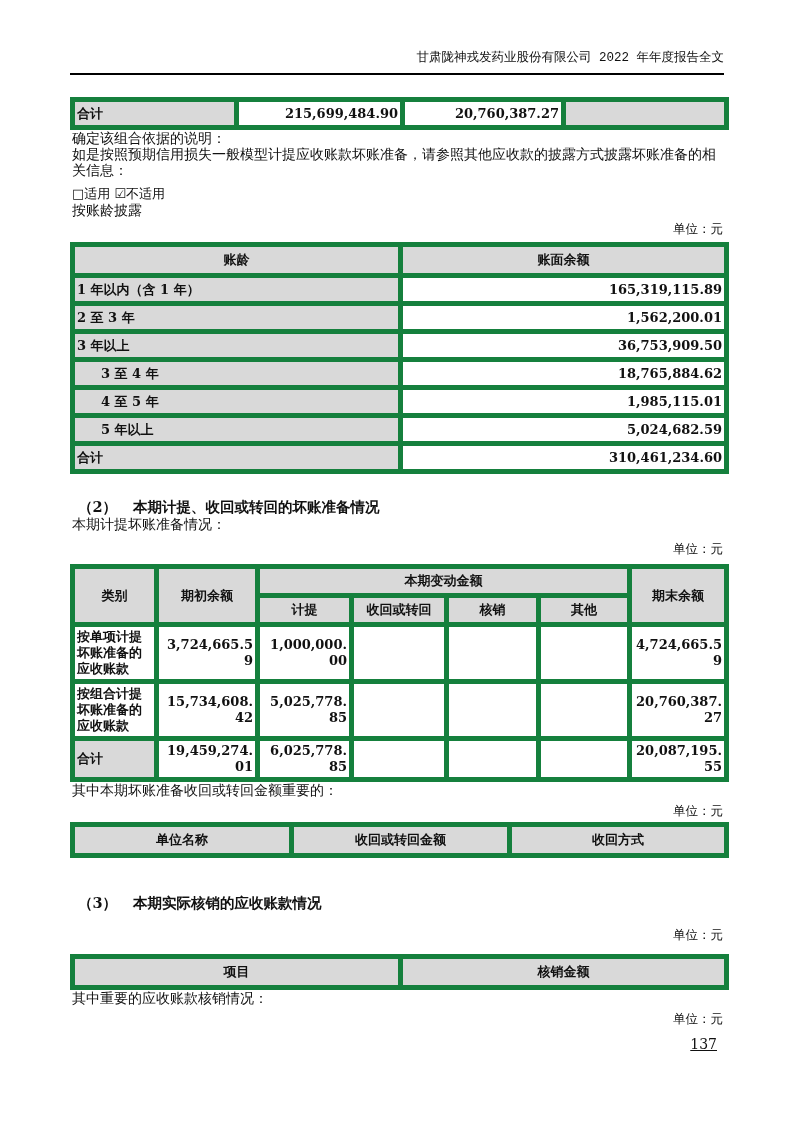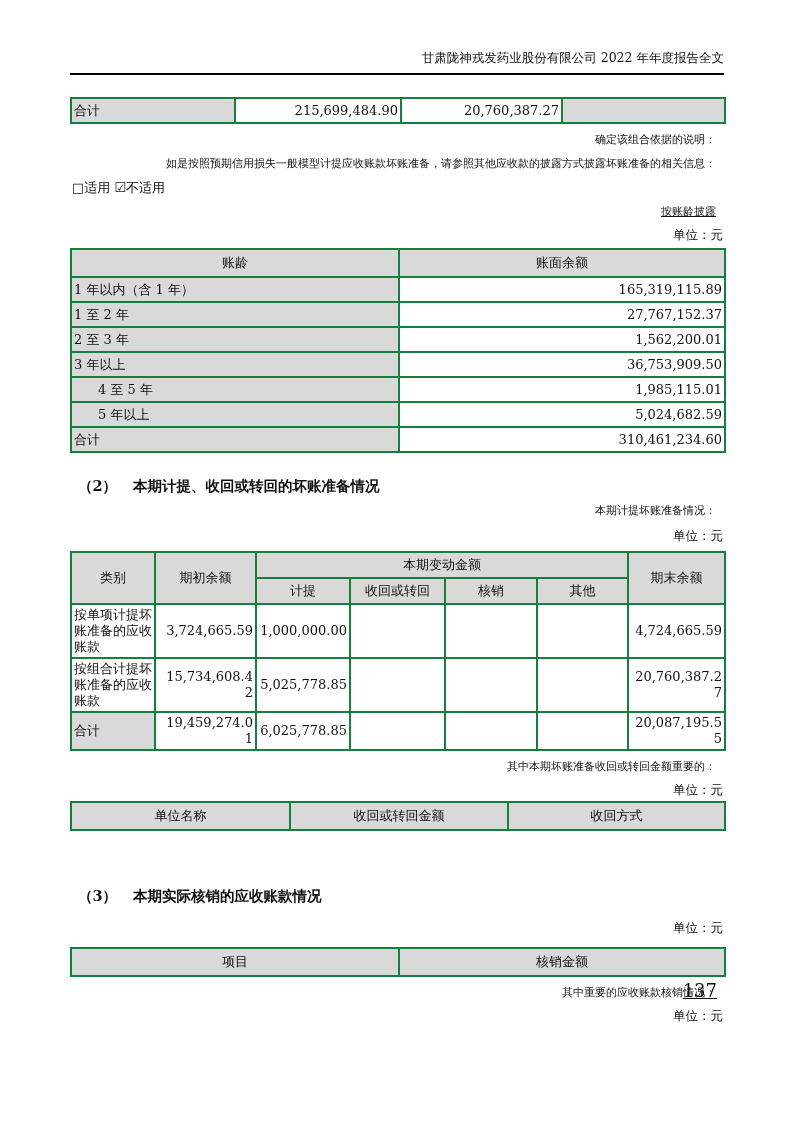--- a/index.html
+++ b/index.html
@@ -13,48 +13,49 @@
     font-family:"DejaVu Serif","Liberation Serif",serif;
     color:#111111;
     overflow:hidden;
   }
   .hdr {
     text-align:right;
     font-size:12.5px;
     line-height:16px;
     padding-bottom:7px;
     border-bottom:2px solid #000000;
+    font-family:Liberation Mono, monospace;
   }
   table {
     width:654px;
     border-collapse:collapse;
     table-layout:fixed;
     font-size:13px;
     border:1.5px solid #222222;
   }
   th, td {
-    border:2px solid #15803d;
-    font-weight:normal;
+    border:5px solid #15803d;
+    font-weight:bold;
     padding:2px 2px;
     vertical-align:middle;
     line-height:16px;
     overflow:hidden;
   }
   .gray  { background:#d9d9d9; }
   .ctr   { text-align:center; }
   .lft   { text-align:left; }
   .num   { text-align:right; word-break:break-all; }
   .ind   { padding-left:26px; }
   .h22 td { height:19px; }
   .hhead th { height:22px; }
   .hb2 th { border-bottom-width:2px;margin-top:32px; }
 
   p.body-text {
-    font-size:11px; line-height:16px;
-    margin:8px; padding-left:2px;text-align:right;
+    font-size:14px; line-height:16px;
+    margin:0; padding-left:2px;
   }
   .unit {
     text-align:right;
     font-size:12.5px; line-height:14px;
     padding-right:1px;
     font-family:Liberation Serif, serif;
   }
   .checkline {
     font-size:13px; line-height:16px;
     margin:8px 0 0 0; padding-left:2px;
@@ -64,46 +65,46 @@
     font-size:14.5px; font-weight:bold;
     line-height:18px;
     margin:0; padding-left:8px;
   }
   .sec-heading .sec-num { margin-right:16px; }
 
   
   .mt-summary   { margin-top:22px; }
   .mt-p1        { margin-top:10px; }
   .mt-p2        { margin-top:30px; }
-  .mt-p3        { margin-top:8px;text-decoration:underline; }
+  .mt-p3        { margin-top:8px; }
   .mt-unit1     { margin-top:4px; }
   .mt-aging     { margin-top:6px; }
   .mt-h2        { margin-top:24px; }
   .mt-p4        { margin-top:16px; }
   .mt-unit2     { margin-top:10px; }
   .mt-prov      { margin-top:8px; }
   .mt-p5        { margin-top:10px; }
   .mt-unit3     { margin-top:6px; }
   .mt-recov     { margin-top:4px; }
-  .mt-h3        { margin-top:56px; }
+  .mt-h3        { margin-top:36px; }
   .mt-unit4     { margin-top:16px; }
   .mt-wo        { margin-top:12px; }
   .mt-p6        { margin-top:12px; }
   .mt-unit5     { margin-top:6px; }
 
   
   .prov-head-top th { height:20px; }
   .prov-head-sub th { height:20px; }
   .prov-row3 td { height:44px; }
   .prov-row2 td { height:30px; }
 
   .page-number {
     position:absolute;
-    top:980px; right:76px;
-    font-size:18px;
+    top:1036px; right:76px;
+    font-size:14px;
     text-decoration:underline;
   }
 </style>
 </head>
 <body>
 
 <div class="page">
 
   <div class="hdr">
     <span>甘肃陇神戎发药业股份有限公司 2022 年年度报告全文</span>
@@ -144,30 +145,30 @@
     <tbody>
         <tr class="hhead hb2">
       <th class="gray ctr">账龄</th>
       <th class="gray ctr">账面余额</th>
     </tr>
     <tr class="h22">
       <td class="gray lft">1 年以内（含 1 年）</td>
       <td class="num">165,319,115.89</td>
     </tr>
     <tr class="h22">
-      <td class="gray lft">1 至 2 年</td>
-      <td class="num">27,767,152.37</td>
-    </tr>
-    <tr class="h22">
       <td class="gray lft">2 至 3 年</td>
       <td class="num">1,562,200.01</td>
     </tr>
     <tr class="h22">
       <td class="gray lft">3 年以上</td>
       <td class="num">36,753,909.50</td>
+    </tr>
+    <tr class="h22">
+      <td class="gray lft ind">3 至 4 年</td>
+      <td class="num">18,765,884.62</td>
     </tr>
     <tr class="h22">
       <td class="gray lft ind">4 至 5 年</td>
       <td class="num">1,985,115.01</td>
     </tr>
     <tr class="h22">
       <td class="gray lft ind">5 年以上</td>
       <td class="num">5,024,682.59</td>
     </tr>
     <tr class="h22">

